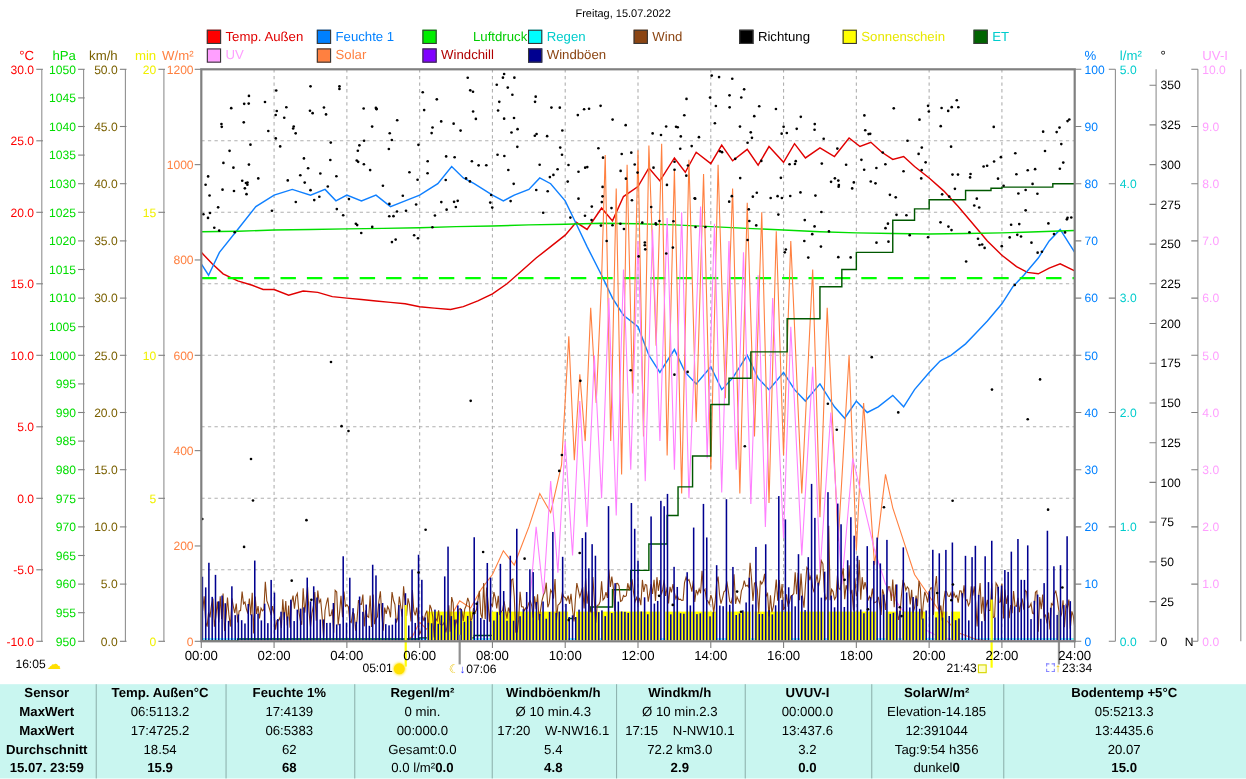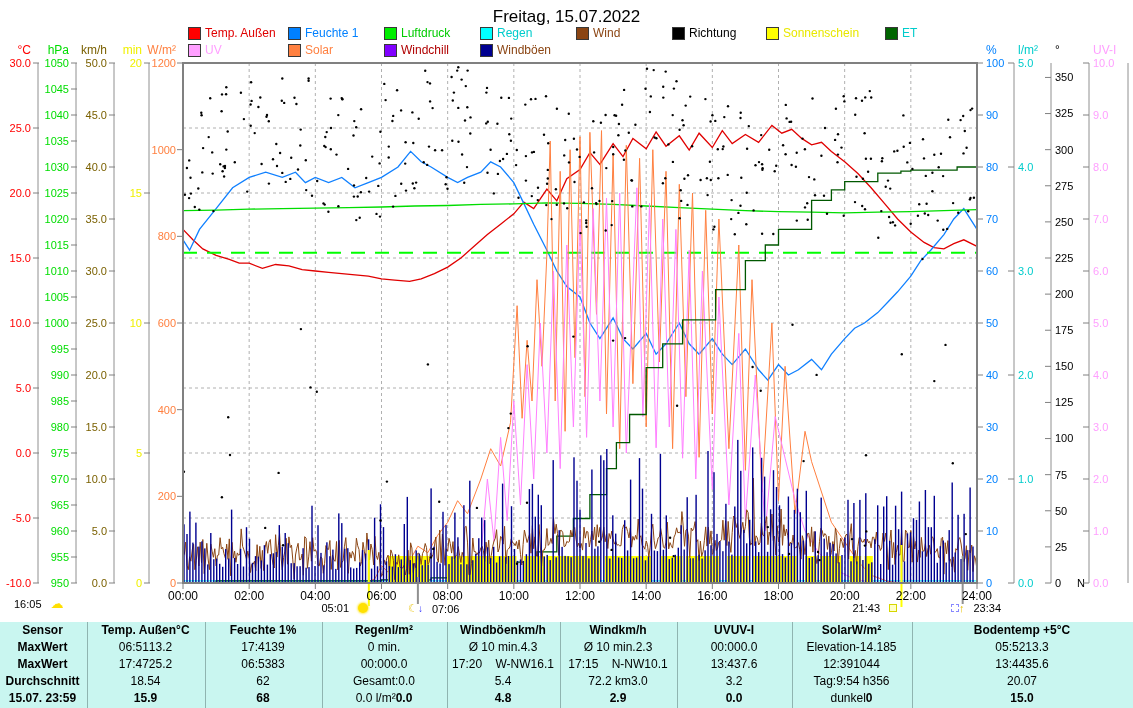--- a/index.html
+++ b/index.html
@@ -1,23 +1,23 @@
 <!DOCTYPE html>
 <html><head>
 <meta charset="utf-8">
 <style>
   html,body{margin:0;padding:0;background:#fff;}
   #page{position:relative;width:1133px;height:708px;background:#fff;overflow:hidden;
         font-family:"Liberation Sans",sans-serif;}
-  #title{position:absolute;top:7px;left:0;width:100%;text-align:center;font-size:17px;color:#000;}
+  #title{position:absolute;top:7px;left:0;width:100%;text-align:center;font-size:10px;color:#000;}
   .legend-item{position:absolute;display:flex;align-items:center;gap:4px;font-size:12px;white-space:nowrap;}
   .legend-swatch{width:11px;height:11px;border:1px solid #383838;display:inline-block;flex:none;}
   #plot-svg{position:absolute;top:0;left:0;}
   #plot-svg text{font-family:"Liberation Sans",sans-serif;}
-  .marker{position:absolute;font-size:11px;color:#000;display:flex;align-items:center;gap:9px;white-space:nowrap;}
+  .marker{position:absolute;font-size:11px;color:#000;display:flex;align-items:center;gap:1px;white-space:nowrap;}
   .icon-sun{width:10px;height:10px;border-radius:50%;background:#ffe000;box-shadow:0 0 2px 1px #ffee60;display:inline-block;}
   .icon-cloud{color:#ffdf00;font-size:13px;line-height:10px;}
   .icon-moon{color:#e8c000;font-size:11px;}
   .icon-down{color:#3030ff;font-size:10px;font-weight:bold;}
   .icon-up{color:#e8c000;font-size:11px;font-weight:bold;}
   .icon-sunset{width:6px;height:6px;border:1px solid #d6d600;background:#ffffc8;display:inline-block;}
   .icon-moonrise-sq{width:6px;height:6px;border:1px dashed #8888ff;display:inline-block;}
   #table{position:absolute;top:622px;left:0;width:1133px;height:86px;background:#c9f6f0;}
   .tcol{position:absolute;top:0;height:86px;box-sizing:border-box;}
   .tcol.sep{border-left:1px solid #8fb4b0;}
@@ -35,21 +35,21 @@
       <div class="legend-item" style="left: 188px; top: 26px;">
         <span class="legend-swatch" style="background: rgb(255, 0, 0);"></span>
         <span style="color: rgb(224, 0, 0);">Temp. Außen</span>
       </div>
       <div class="legend-item" style="left: 288px; top: 26px;">
         <span class="legend-swatch" style="background: rgb(0, 128, 255);"></span>
         <span style="color: rgb(0, 128, 255);">Feuchte 1</span>
       </div>
       <div class="legend-item" style="left: 384px; top: 26px;">
         <span class="legend-swatch" style="background: rgb(0, 238, 0);"></span>
-        <span style="color: rgb(0, 204, 0);">Luftdruck</span>
+        <span style="color: rgb(0, 204, 0); margin-left: 29px;">Luftdruck</span>
       </div>
       <div class="legend-item" style="left: 480px; top: 26px;">
         <span class="legend-swatch" style="background: rgb(0, 255, 255);"></span>
         <span style="color: rgb(0, 204, 204);">Regen</span>
       </div>
       <div class="legend-item" style="left: 576px; top: 26px;">
         <span class="legend-swatch" style="background: rgb(139, 69, 19);"></span>
         <span style="color: rgb(139, 69, 19);">Wind</span>
       </div>
       <div class="legend-item" style="left: 672px; top: 26px;">

